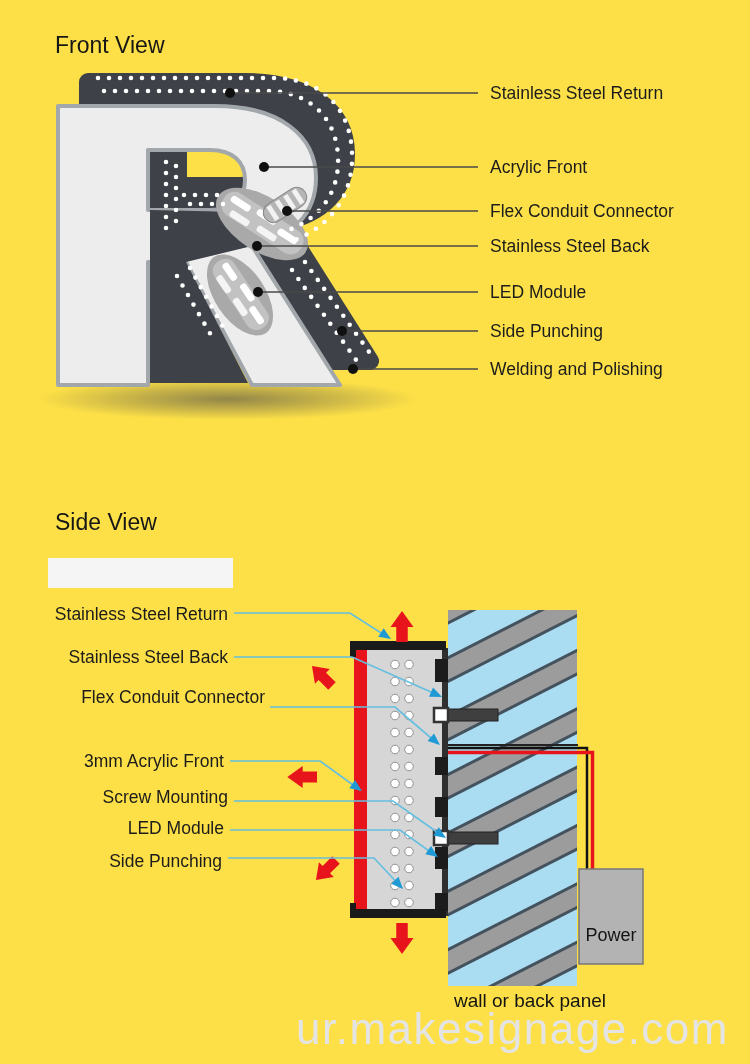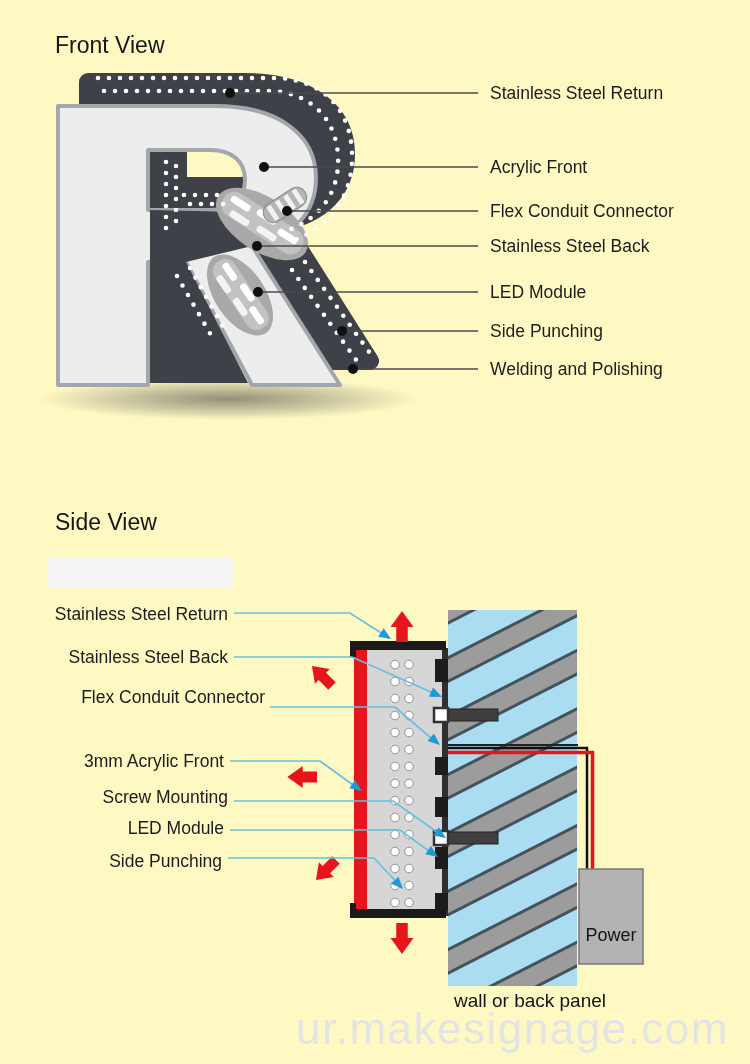--- a/index.html
+++ b/index.html
@@ -1,16 +1,16 @@
 <!DOCTYPE html>
 <html><head>
 <meta charset="utf-8">
 <style>
   html,body{margin:0;padding:0;background:#fff;}
-  .page{position:relative;width:750px;height:1064px;background:#fef9c3;overflow:hidden;
+  .page{position:relative;width:750px;height:1064px;background:#fde047;overflow:hidden;
         font-family:"Liberation Sans",sans-serif;}
   svg{display:block;}
   svg text{font-family:"Liberation Sans",sans-serif;}
   .title{font-size:23px;fill:#161616;}
   .lbl{font-size:17.5px;fill:#1c1c1c;}
   .lbl-end{font-size:17.5px;fill:#1c1c1c;text-anchor:end;}
   .cap{font-size:19px;fill:#141414;text-anchor:middle;}
   .pw{font-size:18px;fill:#141414;text-anchor:middle;}
   .wm{font-size:44px;fill:#e4e4e4;letter-spacing:1.5px;}
   .leader-f{stroke:#4a4a4a;stroke-width:1.6;fill:none;}

